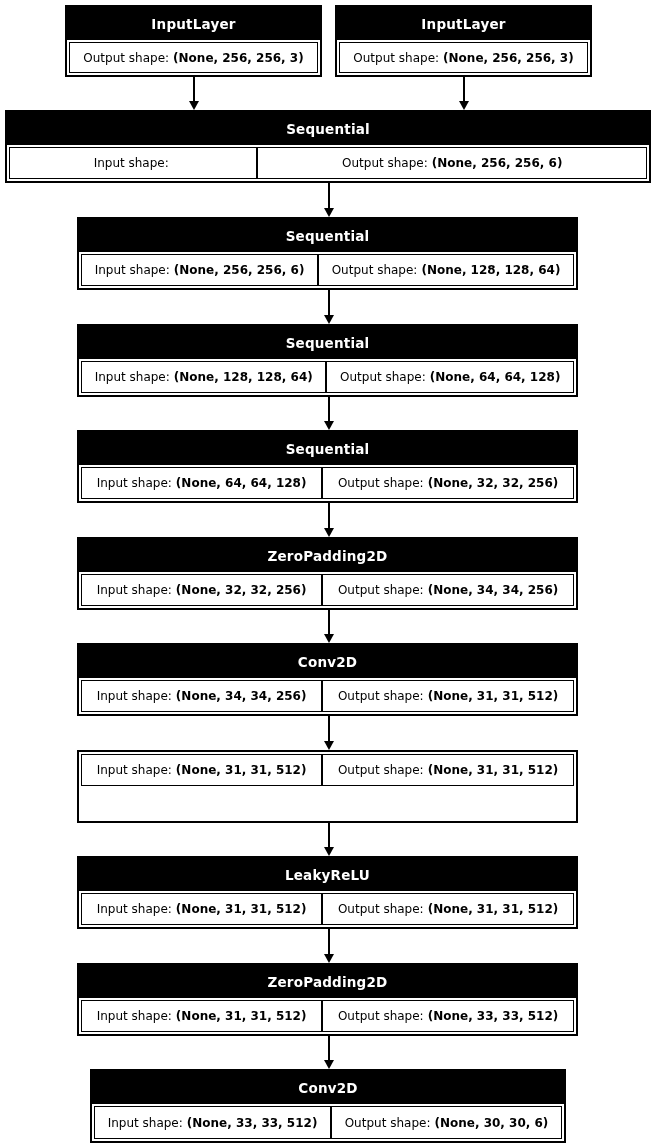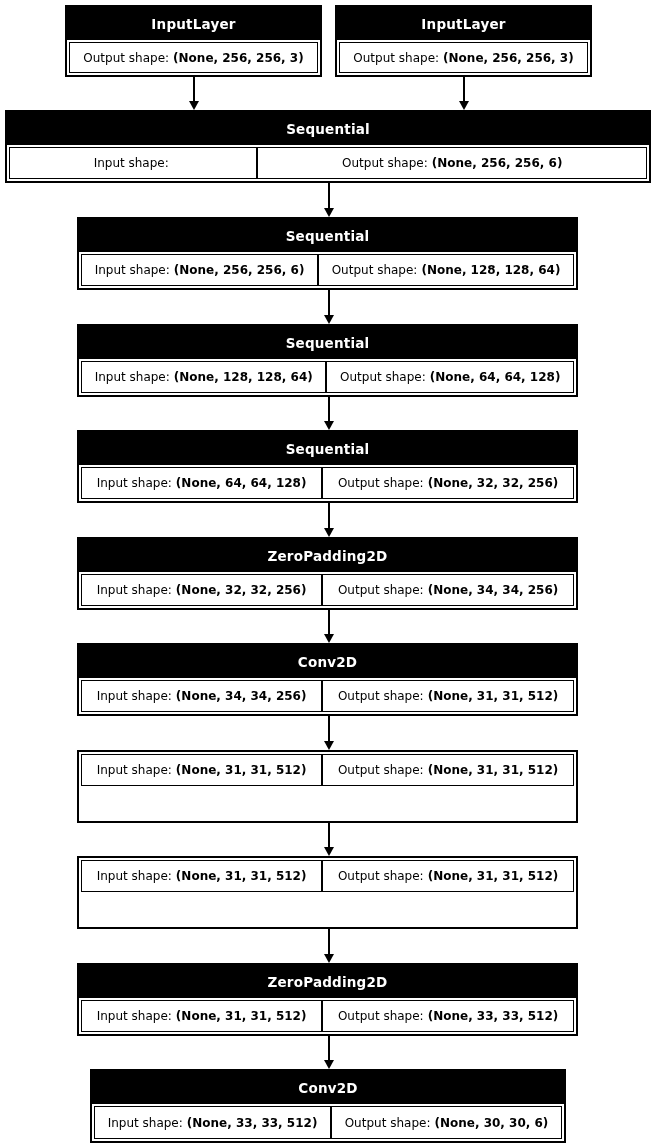--- a/index.html
+++ b/index.html
@@ -236,20 +236,21 @@
       </div>
     </div>
   </div>
 
   <div class="edge" style="left:323px;top:823px;height:33px">
     <div class="line"></div>
     <div class="head"></div>
   </div>
 
   <div class="node" style="left:77px;top:856px;width:501px;height:73px">
+    <div class="hdr">LeakyReLU</div>
     <div class="nbody">
       <div class="cell">
         <span class="lbl">Input shape:</span>
         <span class="val">(None, 31, 31, 512)</span>
       </div>
       <div class="cell">
         <span class="lbl">Output shape:</span>
         <span class="val">(None, 31, 31, 512)</span>
       </div>
     </div>

